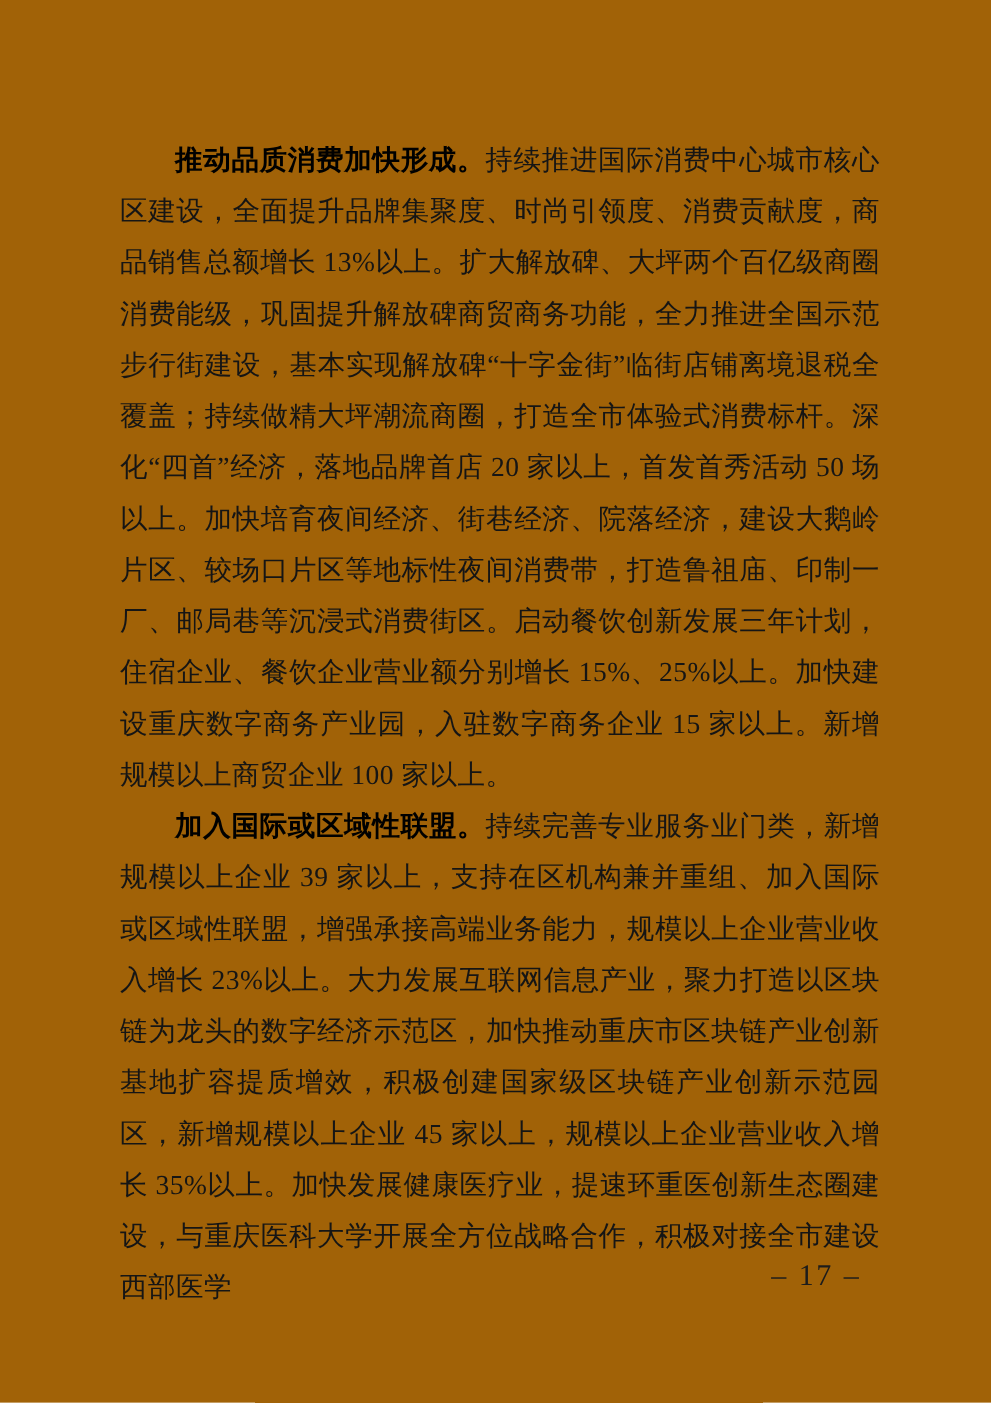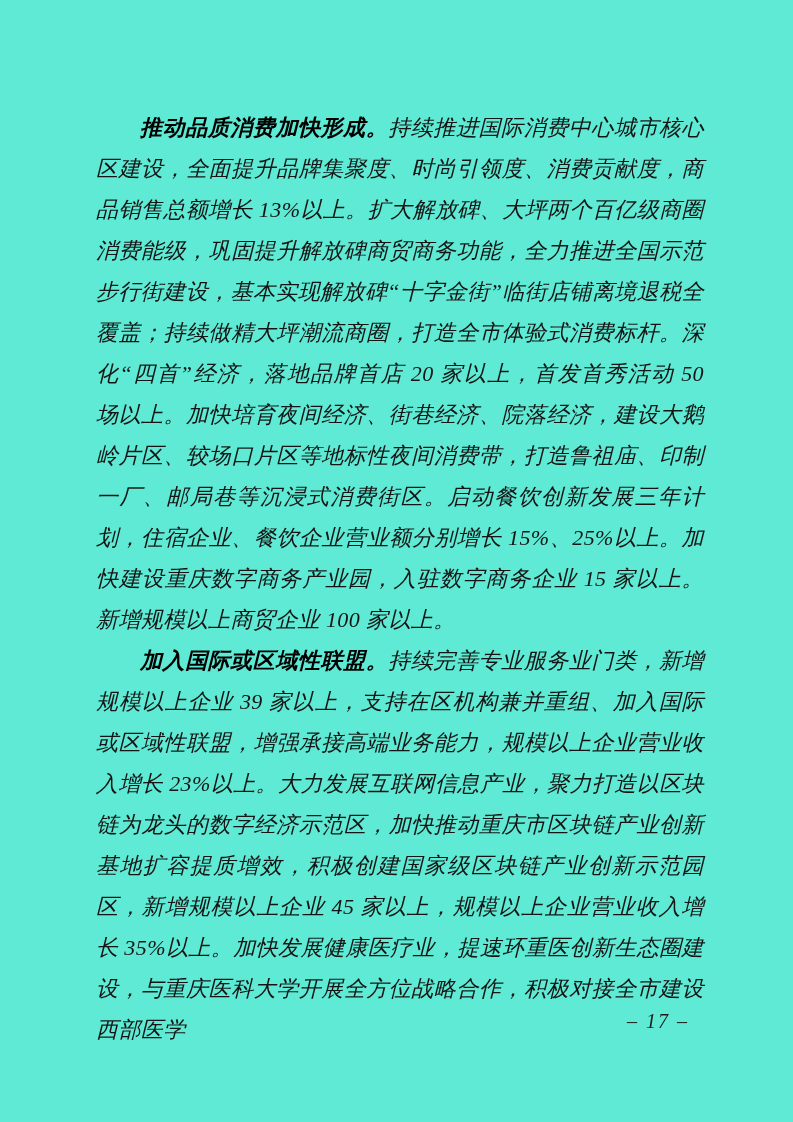--- a/index.html
+++ b/index.html
@@ -8,22 +8,21 @@
     width: 793px;
     height: 1122px;
     position: relative;
     font-family: "Liberation Serif", "DejaVu Serif", serif;
     color: #151515;
     overflow: hidden;
   }
   .page {
     position: absolute;
     inset: 0;
-    background: #5eead4;
-    font-style: italic;
+    background: #a16207;
   }
   .text-block {
     position: absolute;
     left: 96px;
     top: 107px;
     width: 608px;
     font-size: 22px;
     line-height: 41px;
     text-align: justify;
     text-justify: inter-ideograph;
@@ -38,21 +37,21 @@
     font-family: "Liberation Sans", "DejaVu Sans", sans-serif;
     color: #000000;
   }
   .para-body {
     font-weight: normal;
   }
   .page-number {
     position: absolute;
     top: 1006px;
     right: 104px;
-    font-size: 20px;
+    font-size: 24px;
     line-height: 30px;
     letter-spacing: 2px;
     color: #1c1c1c;
     font-family: "Liberation Serif", "DejaVu Serif", serif;
   }
 </style>
 </head>
 <body>
 
 <div class="page">

